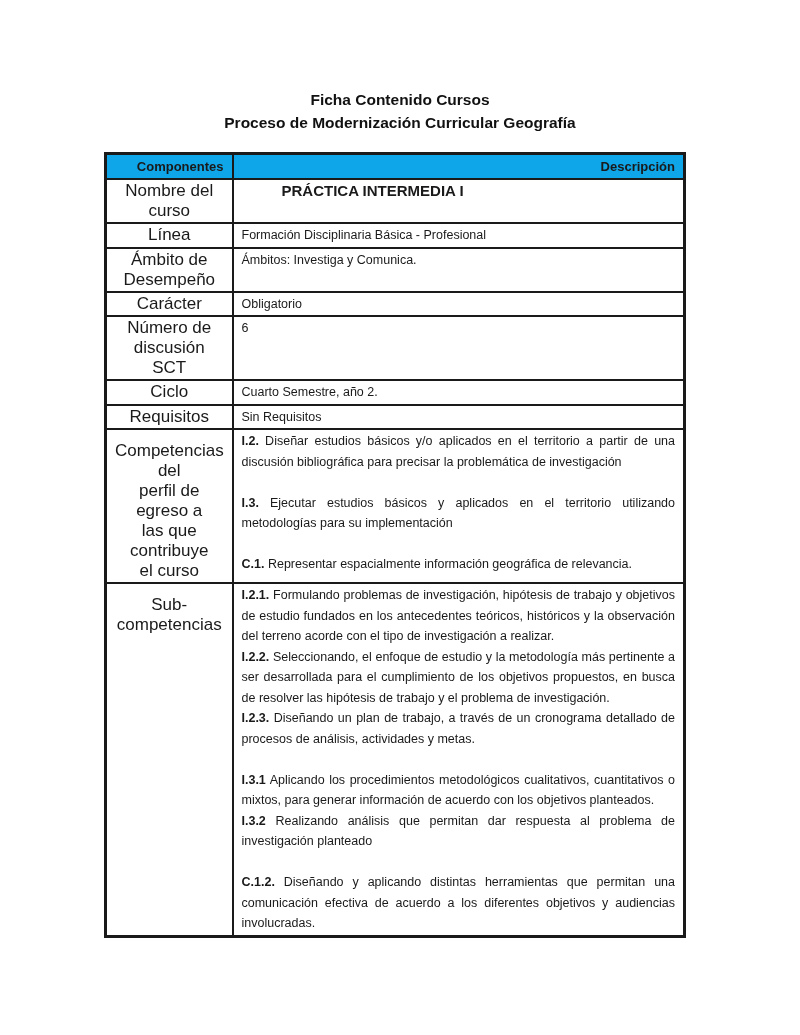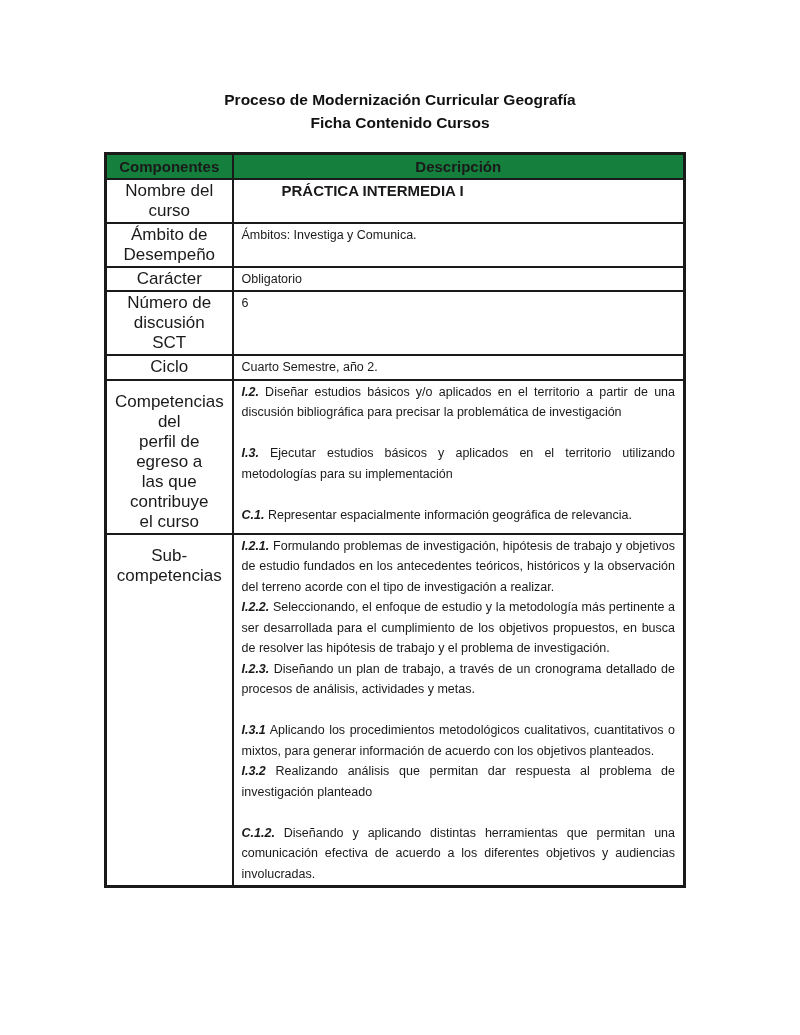--- a/index.html
+++ b/index.html
@@ -39,24 +39,24 @@
     table-layout: fixed;
     border: 3px solid #1a1a1a;
     font-size: 12.5px;
   }
   table.course-table td, table.course-table th {
     border: 2px solid #1a1a1a;
     padding: 1px 8px;
     overflow: visible;
   }
   th.hdr {
-    background: #15803d;
+    background: #0ea5e9;
     font-weight: bold;
-    font-size: 15px;
-    text-align: center;
+    font-size: 13px;
+    text-align: right;
     vertical-align: middle;
   }
   td.lbl {
     text-align: center;
     vertical-align: middle;
     white-space: pre-line;
     line-height: 20px;
     font-size: 17px;
   }
   td.lbl.top {
@@ -75,55 +75,59 @@
     vertical-align: top;
     padding-top: 1px;
     padding-bottom: 1px;
   }
   .par {
     margin: 0;
     text-align: justify;
     line-height: 20.5px;
   }
   .par.gap { margin-bottom: 20.5px; }
-  .code { font-weight: bold; font-style: italic; }
+  .code { font-weight: bold; }
   
   tr.h25  { height: 25px; }
   tr.h24  { height: 24px; }
   tr.h23  { height: 23px; }
   tr.h42  { height: 42px; }
   tr.h143 { height: 143px; }
   tr.h353 { height: 353px; }
 </style>
 </head>
 <body>
 
 <div class="page">
 
   <div class="doc-title">
+    <div>Ficha Contenido Cursos</div>
     <div>Proceso de Modernización Curricular Geografía</div>
-    <div>Ficha Contenido Cursos</div>
   </div>
 
   <table class="course-table">
     <colgroup>
       <col style="width:127px">
       <col style="width:452px">
     </colgroup>
     <tbody>
       <tr class="h25">
         <th class="hdr">Componentes</th>
         <th class="hdr">Descripción</th>
       </tr>
 
       <tr class="h24">
         <td class="lbl">Nombre del curso</td>
         <td class="val bold">PRÁCTICA INTERMEDIA I</td>
       </tr>
 
+      <tr class="h25">
+        <td class="lbl">Línea</td>
+        <td class="val">Formación Disciplinaria Básica - Profesional</td>
+      </tr>
 
 
       <tr class="h42">
         <td class="lbl">Ámbito de
 Desempeño</td>
         <td class="val">Ámbitos: Investiga y Comunica.</td>
       </tr>
 
 
       <tr class="h24">
@@ -135,20 +139,24 @@
         <td class="lbl">Número de discusión
 SCT</td>
         <td class="val">6</td>
       </tr>
 
       <tr class="h24">
         <td class="lbl">Ciclo</td>
         <td class="val">Cuarto Semestre, año 2.</td>
       </tr>
 
+      <tr class="h24">
+        <td class="lbl">Requisitos</td>
+        <td class="val">Sin Requisitos</td>
+      </tr>
 
       <tr class="h143">
         <td class="lbl top">Competencias del
 perfil de egreso a
 las que contribuye
 el curso</td>
         <td class="desc">
           <p class="par gap"><b class="code">I.2.</b><span> Diseñar estudios básicos y/o aplicados en el territorio a partir de una discusión bibliográfica para precisar la problemática de investigación</span></p>
           <p class="par gap"><b class="code">I.3.</b><span> Ejecutar estudios básicos y aplicados en el territorio utilizando metodologías para su implementación</span></p>
           <p class="par"><b class="code">C.1.</b><span> Representar espacialmente información geográfica de relevancia.</span></p>

